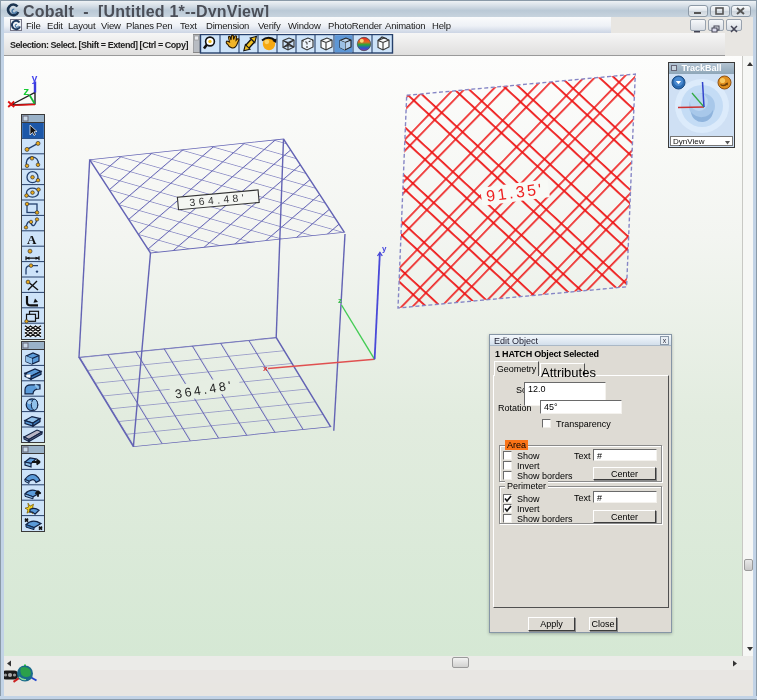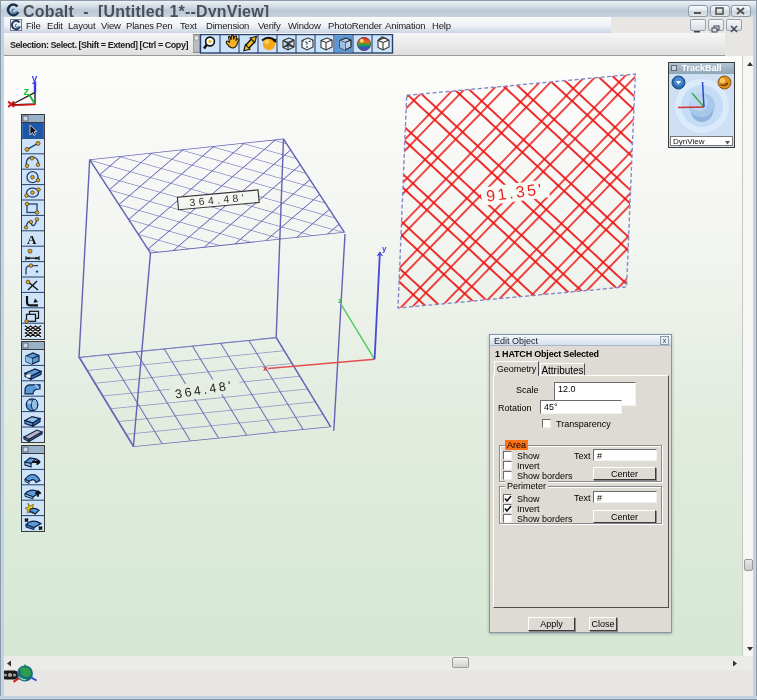--- a/index.html
+++ b/index.html
@@ -480,24 +480,24 @@
         </svg></div>
   </div>
   <div id="dlg" class="abs">
     <div id="dlgtitle"></div>
     <span class="dtext" style="left:4px;top:1px;color:#223">Edit Object</span>
     <span class="abs" style="left:170px;top:1px;width:9px;height:9px;border:1px solid #8a98a8;background:#e8eef4;font-size:7px;text-align:center;line-height:8px;color:#334">x</span>
     <span class="dtext" style="left:5px;top:14px;font-weight:bold;letter-spacing:-0.2px">1 HATCH Object Selected</span>
 
     <div class="abs" style="left:3px;top:40px;width:176px;height:233px;background:#dedbd4;border-top:1px solid #fff;border-left:1px solid #fff;border-right:1px solid #505050;border-bottom:1px solid #505050"></div>
     <div class="abs" style="left:4px;top:26px;width:45px;height:15px;background:#dedbd4;border-top:1px solid #fff;border-left:1px solid #fff;border-right:1px solid #505050;text-align:center;font-size:9px;padding-top:2px">Geometry</div>
-    <div class="abs" style="left:50px;top:28px;width:45px;height:12px;background:#dedbd4;border-top:1px solid #fff;border-left:1px solid #fff;border-right:1px solid #505050;text-align:center;font-size:10px;padding-top:1px">Attributes</div>
+    <div class="abs" style="left:50px;top:28px;width:45px;height:12px;background:#dedbd4;border-top:1px solid #fff;border-left:1px solid #fff;border-right:1px solid #505050;text-align:center;font-size:13px;padding-top:1px">Attributes</div>
 
     <span class="dtext" style="left:26px;top:50px">Scale</span>
-    <div class="fld" style="left:64px;top:47px;width:82px;height:24px">12.0</div>
+    <div class="fld" style="left:34px;top:47px;width:82px;height:24px">12.0</div>
     <span class="dtext" style="left:8px;top:68px">Rotation</span>
     <div class="fld" style="left:50px;top:65px;width:82px;height:14px">45°</div>
     <div class="cb" style="left:52px;top:84px"></div>
     <span class="dtext" style="left:66px;top:84px">Transparency</span>
 
     <div class="gbox" style="left:9px;top:110px;width:163px;height:37px"></div>
     <span class="dtext" style="left:15px;top:105px;background:#f97316;padding:0 2px">Area</span>
     <div class="cb" style="left:13px;top:116px"></div>
       <span class="dtext" style="left:27px;top:116px">Show</span>
     <div class="cb" style="left:13px;top:126px"></div>

